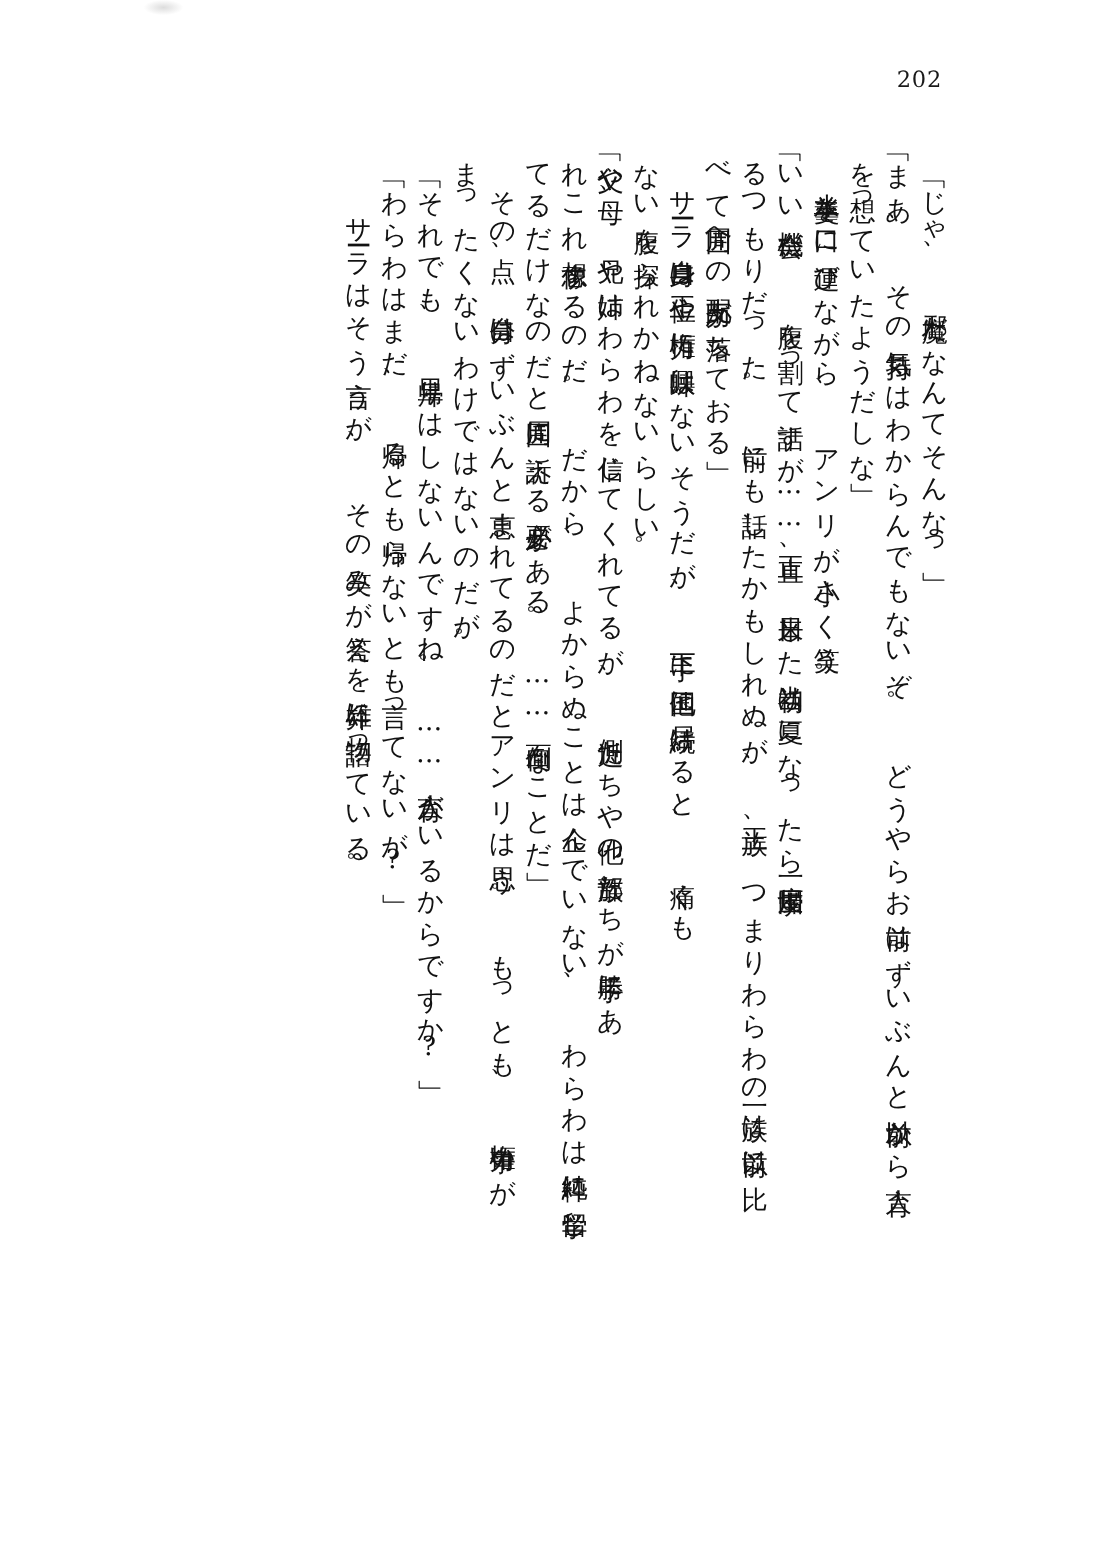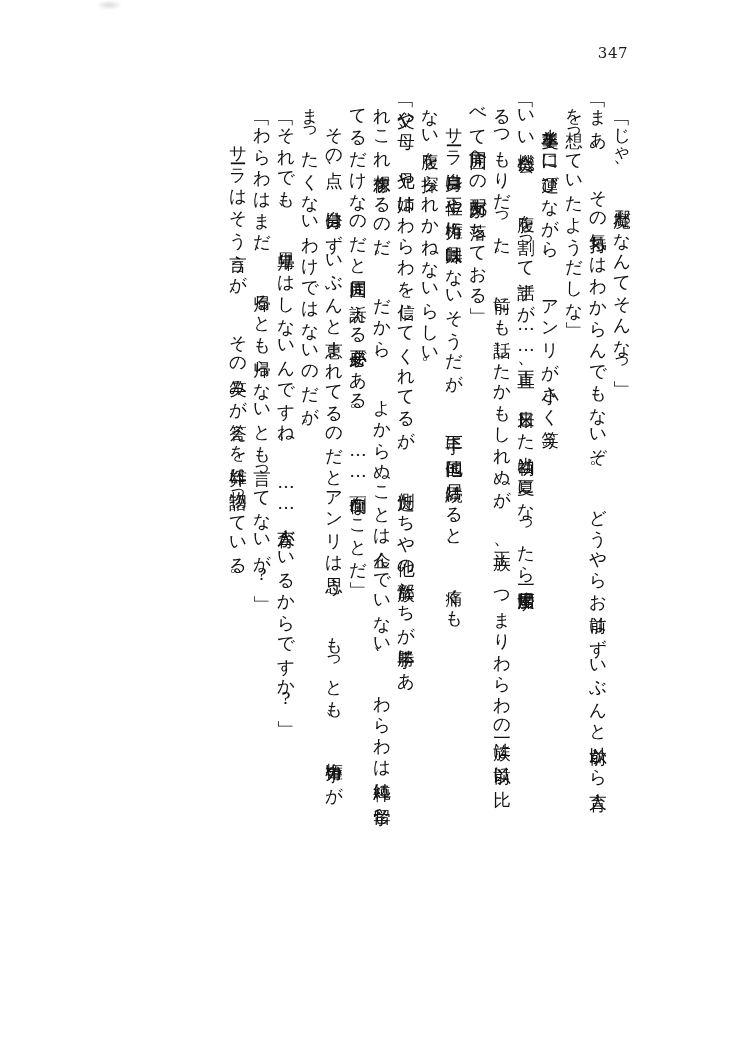--- a/index.html
+++ b/index.html
@@ -79,21 +79,21 @@
   
   .col.indent-1 { padding-top: 18px; }
 </style>
 </head>
 <body>
 
 <div class="page">
 
   <div class="scan-smudge"></div>
 
-  <div class="page-number">347</div>
+  <div class="page-number">202</div>
 
   <div class="text-body" id="text-body">
       <div class="col indent-1">「じゃ、　邪魔だなんてそんなっ」</div>
       <div class="col">「まあ、　その気持ちはわからんでもないぞ。　どうやらお前はずいぶんと以前から育人</div>
       <div class="col">を想っていたようだしな」</div>
       <div class="col">　水羊羹を口に運びながら、　アンリが小さく笑う。</div>
       <div class="col">「いい機会だ、　腹を割って話すが……正直、　来日した当初は夏になったら一度帰国す</div>
       <div class="col">るつもりだった。　前にも話したかもしれぬが、　王族、　つまりわらわの一族は以前に比</div>
       <div class="col">べて周囲への支配力が落ちておる」</div>
       <div class="col">　サーラ自身は王位や権力に興味はないそうだが、　下手に他国に居続けると、　痛くも</div>

